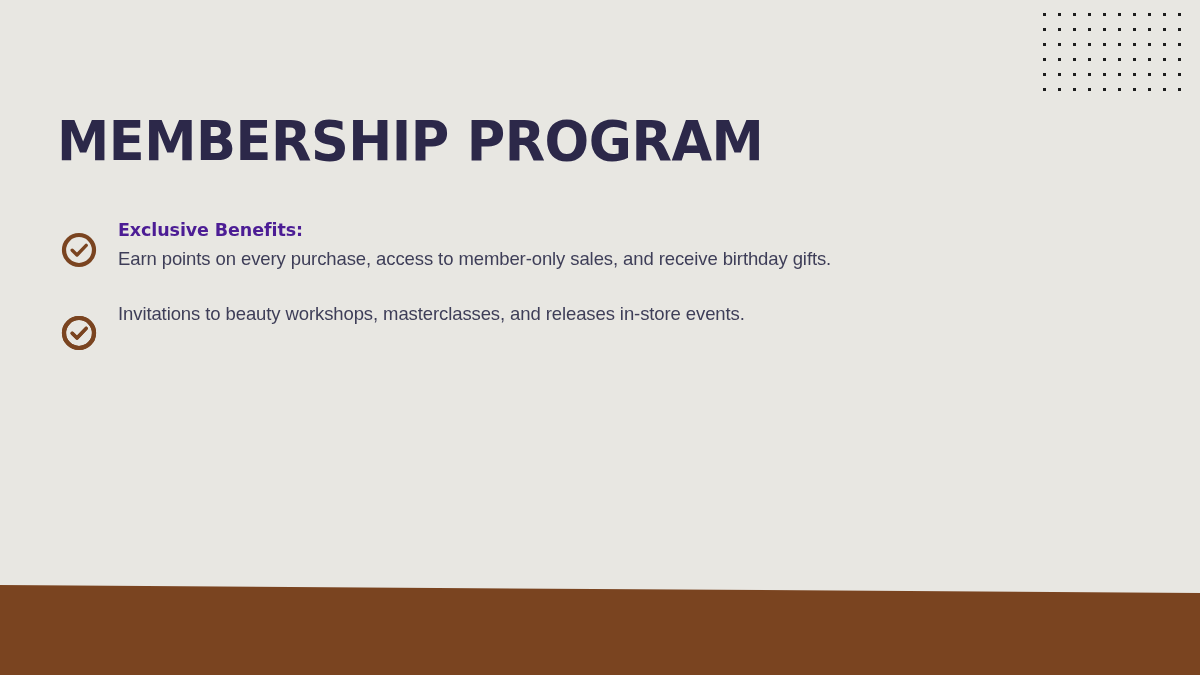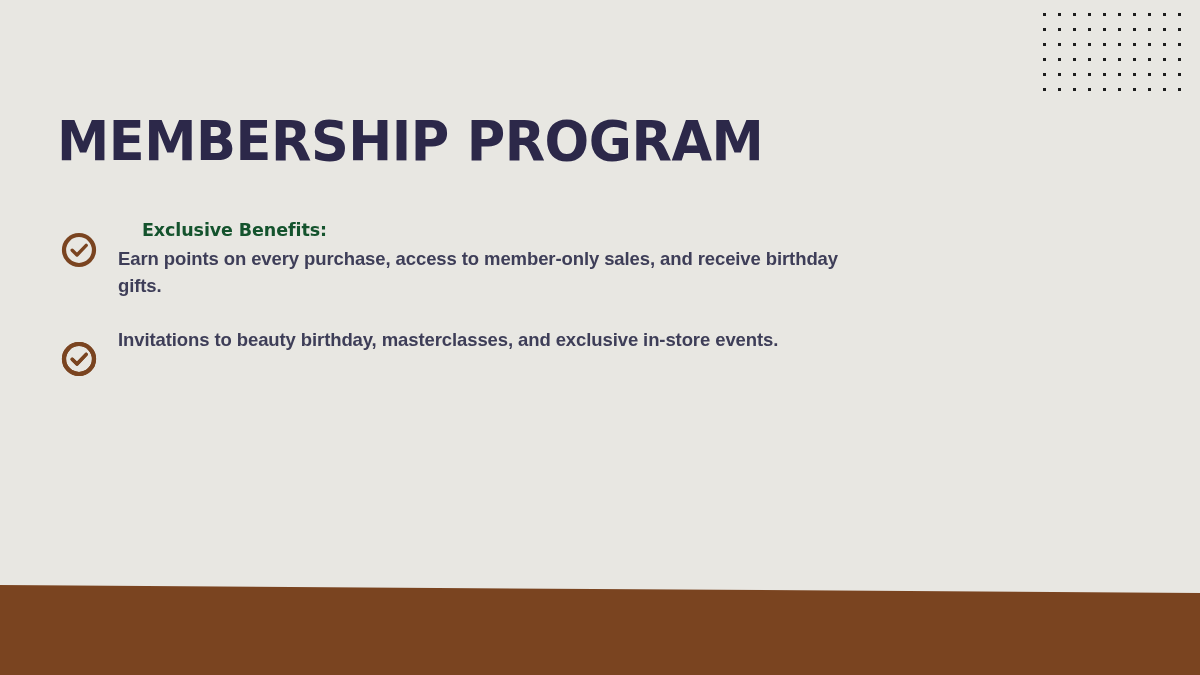--- a/index.html
+++ b/index.html
@@ -97,21 +97,21 @@
     font-weight: 700;
     color: #2C2849;
     letter-spacing: -0.1px;
     line-height: 1.45;
     margin: 0 0 3px 0;
   }
 
   .bullet-body {
     font-family: "Liberation Sans", sans-serif;
     font-size: 18.5px;
-    font-weight: 700;
+    font-weight: 400;
     color: #3E3E58;
     line-height: 1.42;
     letter-spacing: -0.1px;
     margin: 0;
     max-width: 760px;
   }
 </style>
 </head>
 <body>
 
@@ -184,40 +184,40 @@
 
   <div id="bullet-list">
 
     <div class="bullet-item">
       <span class="check-icon">
         <svg viewBox="0 0 36 36" width="36" height="36" aria-hidden="true">
           <circle cx="18" cy="18" r="15" fill="none" stroke="#7A4420" stroke-width="4.2"></circle>
           <polyline points="11.2,18.3 16,23 25.2,13.4" fill="none" stroke="#7A4420" stroke-width="3.4" stroke-linecap="round" stroke-linejoin="round"></polyline>
         </svg>
       </span>
-      <p class="bullet-heading" style="color: #14532d; margin-left: 24px;">Exclusive Benefits:</p>
+      <p class="bullet-heading" style="color: #4c1d95;">Exclusive Benefits:</p>
       <p class="bullet-body" style="color: rgb(62, 62, 88);">Earn points on every purchase, access to member-only sales, and receive birthday gifts.</p>
     </div>
 
     <div class="bullet-item">
       <span class="check-icon">
         <svg viewBox="0 0 36 36" width="36" height="36" aria-hidden="true">
           <circle cx="18" cy="18" r="15" fill="none" stroke="#7A4420" stroke-width="4.2"></circle>
           <polyline points="11.2,18.3 16,23 25.2,13.4" fill="none" stroke="#7A4420" stroke-width="3.4" stroke-linecap="round" stroke-linejoin="round"></polyline>
         </svg>
       </span>
     </div>
 
     <div class="bullet-item">
       <span class="check-icon">
         <svg viewBox="0 0 36 36" width="36" height="36" aria-hidden="true">
           <circle cx="18" cy="18" r="15" fill="none" stroke="#7A4420" stroke-width="4.2"></circle>
           <polyline points="11.2,18.3 16,23 25.2,13.4" fill="none" stroke="#7A4420" stroke-width="3.4" stroke-linecap="round" stroke-linejoin="round"></polyline>
         </svg>
       </span>
-      <p class="bullet-body" style="color: rgb(62, 62, 88);">Invitations to beauty birthday, masterclasses, and exclusive in-store events.</p>
+      <p class="bullet-body" style="color: rgb(62, 62, 88);">Invitations to beauty workshops, masterclasses, and releases in-store events.</p>
     </div>
 
   </div>
 
   <div id="bottom-band" style="background: rgb(122, 68, 32);"></div>
 
 </div>
 
 </body></html>

